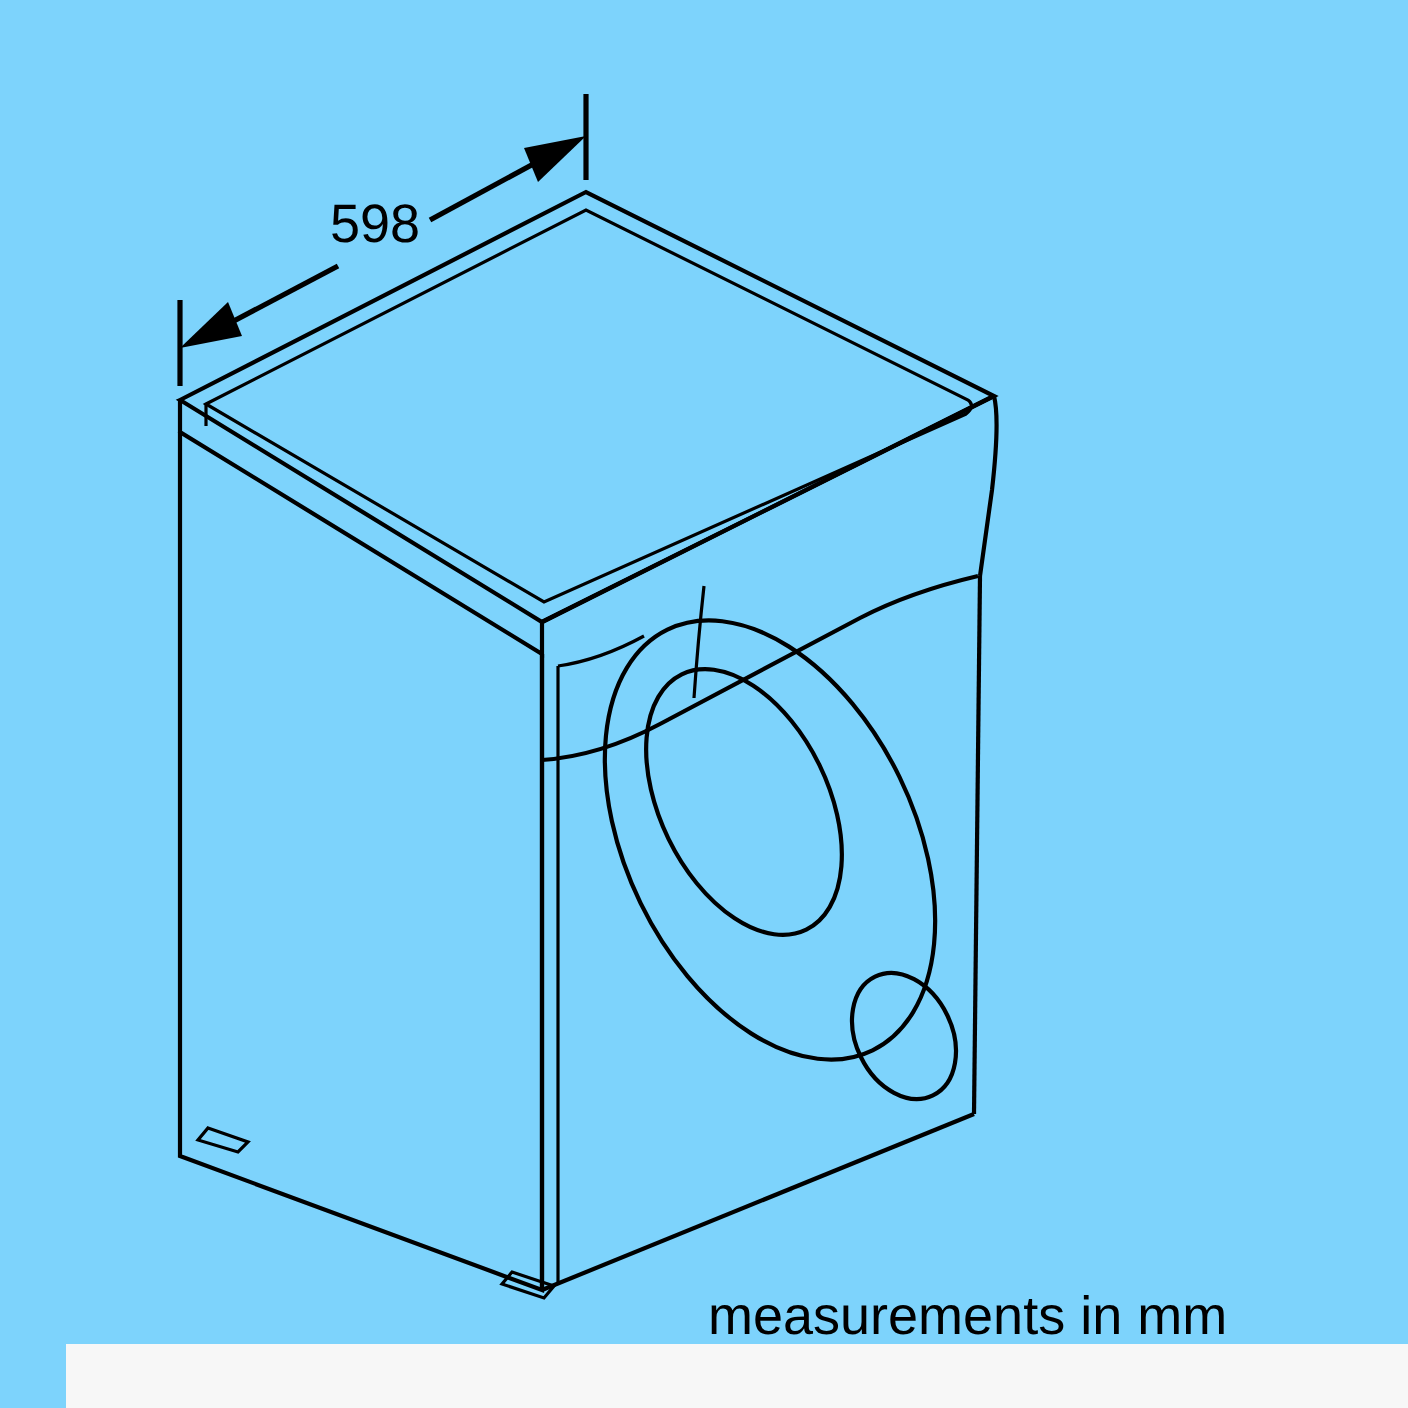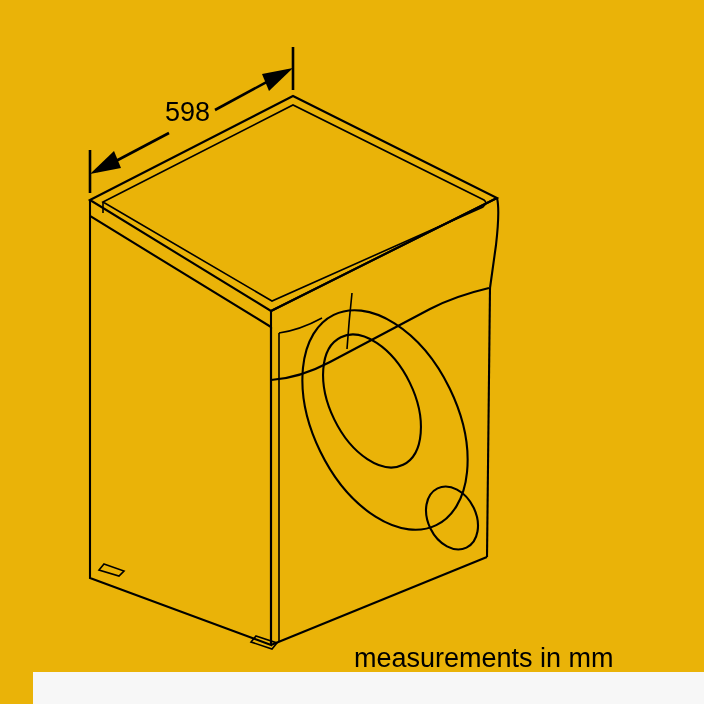--- a/index.html
+++ b/index.html
@@ -7,21 +7,21 @@
     padding: 0;
     background: #ffffff;
   }
   body {
     font-family: "Liberation Sans", sans-serif;
   }
   #page {
     position: relative;
     width: 704px;
     height: 704px;
-    background: #eab308;
+    background: #7dd3fc;
     overflow: hidden;
   }
   #drawing-svg {
     position: absolute;
     left: 0;
     top: 0;
     width: 704px;
     height: 704px;
   }
   .footer-band {

